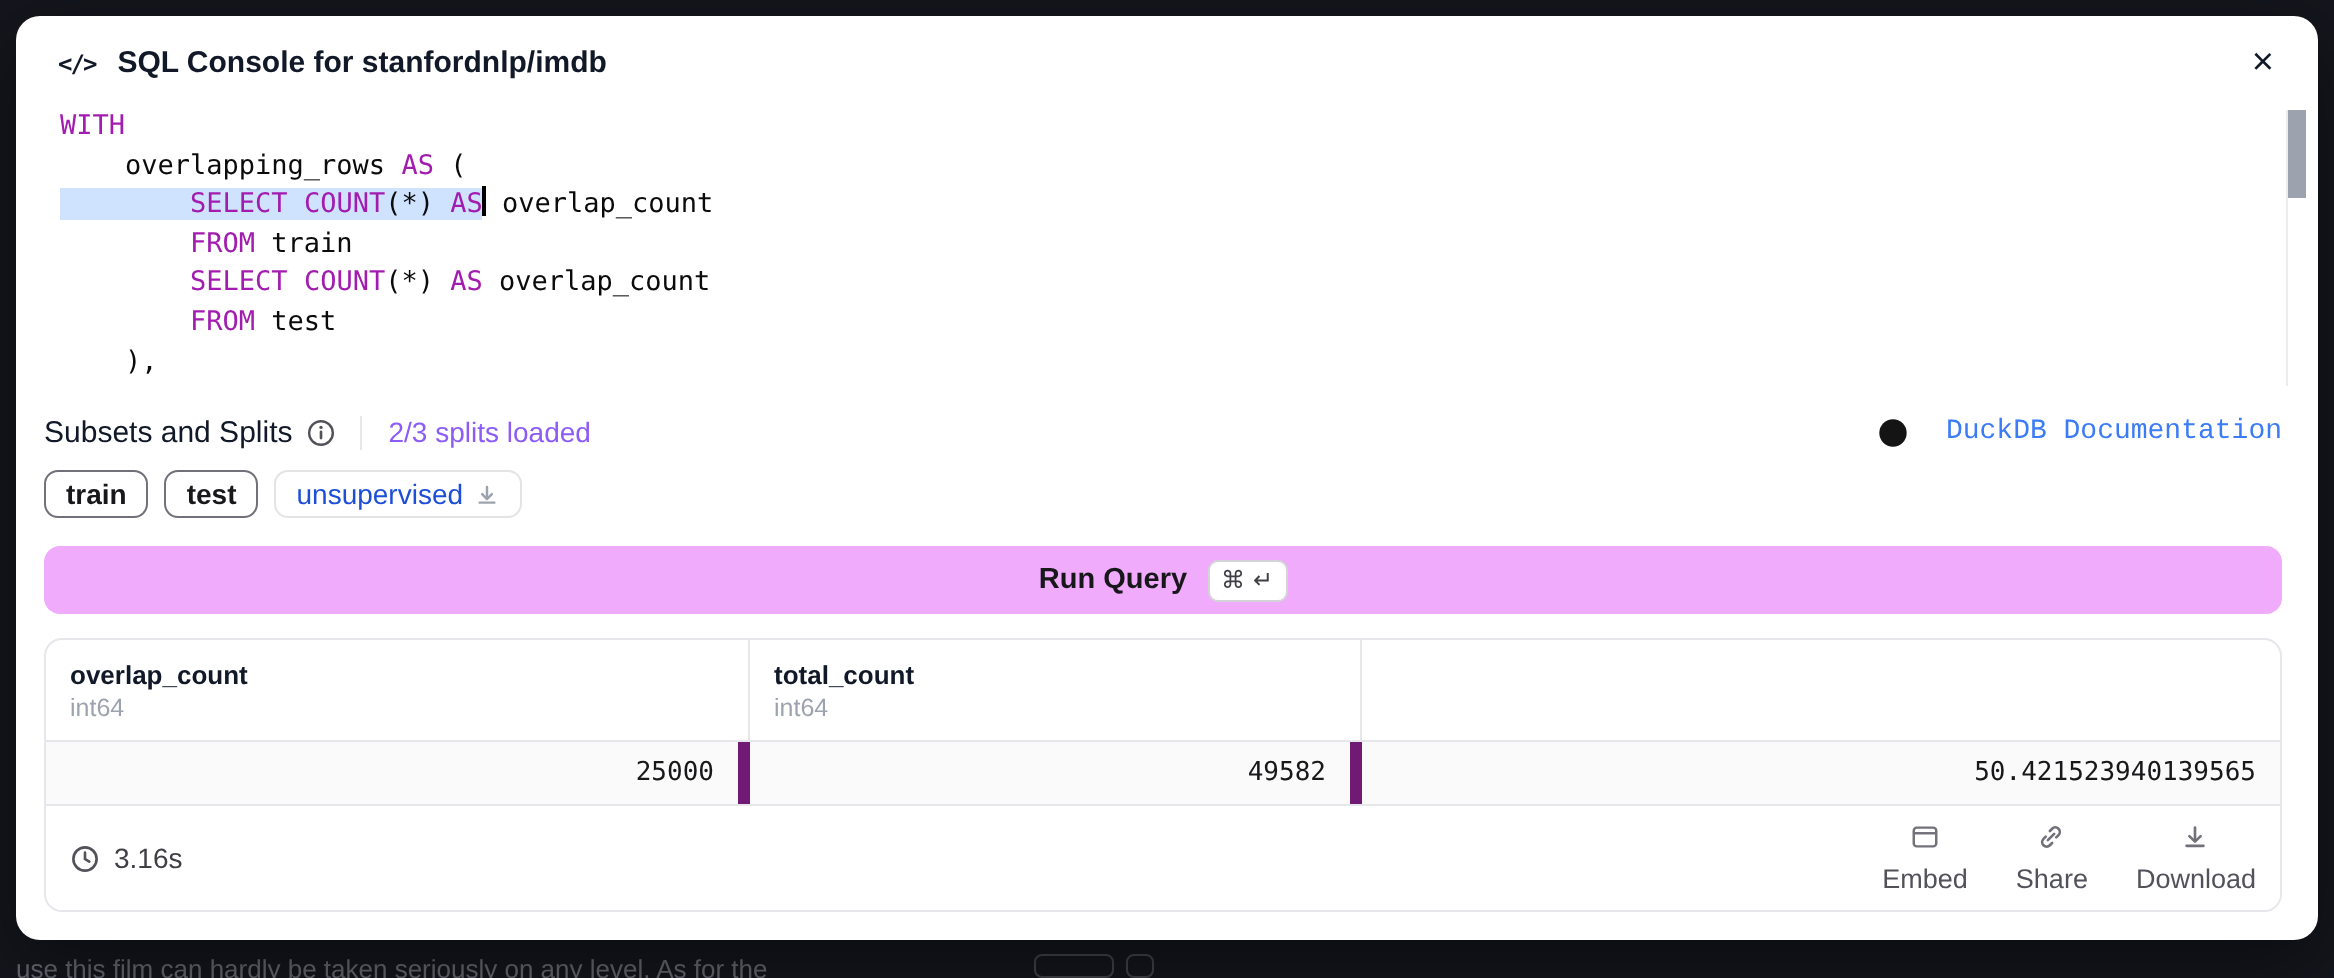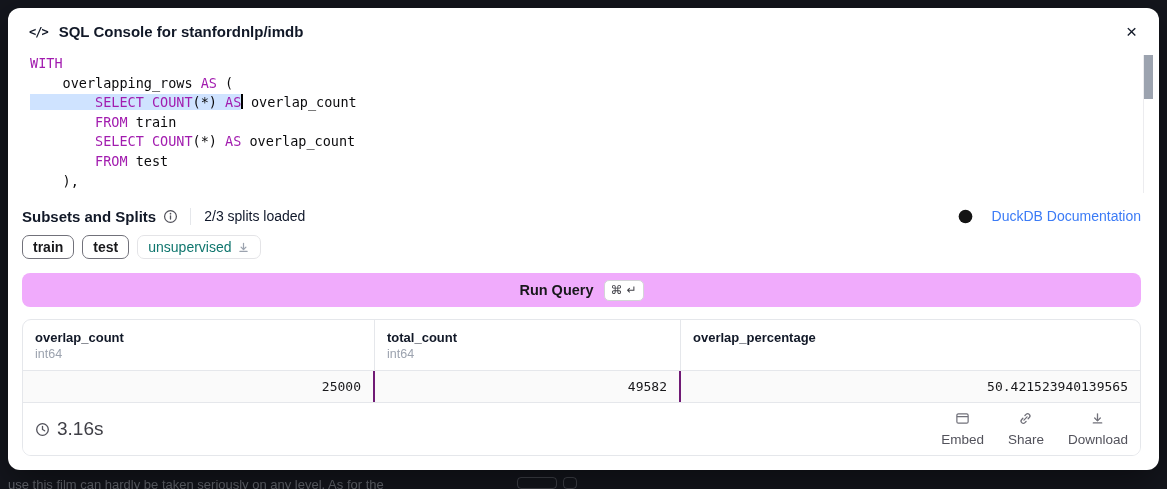--- a/index.html
+++ b/index.html
@@ -40,34 +40,34 @@
   .kw { color: #a21caf; }
   .sel { background: #cfe3ff; }
   .caret { display: inline-block; width: 1.5px; height: 15px; background: #000; vertical-align: -2px; }
   .sb-track { position: absolute; right: 6px; top: 4px; bottom: 6px; width: 10px; border-left: 1px solid #ececef; }
   .sb-thumb { position: absolute; top: 0; right: 0; width: 9px; height: 44px; background: #9ca3af; }
 
   
   .modal-body { padding: 4px 18px 0 14px; }
 
   .subsets-row { display: flex; align-items: center; height: 26px; }
-  .subsets-title { font-size: 15px; font-weight: 700; color: #111827; margin-right: 7px; }
+  .subsets-title { font-size: 15px; font-weight: 400; color: #111827; margin-right: 7px; }
   .info-icon { display: inline-flex; margin-right: 12px; }
   .vdiv { width: 1px; height: 17px; background: #e5e7eb; margin-right: 13px; }
-  .loaded-status { font-size: 14px; color: #0f172a; }
-  .doc-link { display: flex; align-items: center; gap: 19px; font-size: 14px; color: #3b7bf6; text-decoration: none; cursor: pointer; }
+  .loaded-status { font-size: 14px; color: #8b5cf6; }
+  .doc-link { display: flex; align-items: center; gap: 19px; font-size: 14px; color: #3b7bf6; text-decoration: none; cursor: pointer; font-family: Liberation Mono, monospace; }
 
   .chips { margin-top: 6px; display: flex; align-items: center; gap: 8px; }
   .chip {
     display: inline-flex; align-items: center; gap: 5px;
     border: 1px solid #71717a; border-radius: 7px; background: #fff;
     padding: 3px 10px; font-size: 14px; font-weight: 600; color: #18181b;
     font-family: "Liberation Sans", sans-serif; cursor: pointer;
   }
-  .chip.disabled { border-color: #e4e4e7; color: #0f766e; font-weight: 500; }
+  .chip.disabled { border-color: #e4e4e7; color: #1d4ed8; font-weight: 500; }
 
   .run-bar {
     margin-top: 14px; width: 100%; height: 34px; border: none; border-radius: 8px;
     background: #f0abfc; display: flex; align-items: center; justify-content: center; gap: 10px;
     cursor: pointer; font-family: "Liberation Sans", sans-serif;
   }
   .run-label { font-size: 14.5px; font-weight: 700; color: #18181b; }
   .kbd {
     display: inline-flex; align-items: center; gap: 4px; height: 21px;
     background: #fff; border: 1px solid #d4d4d8; border-radius: 5px;
@@ -76,26 +76,26 @@
 
   
   .card { margin-top: 12px; border: 1px solid #e5e7eb; border-radius: 9px; overflow: hidden; background: #fff; }
   .thead, .trow { display: grid; grid-template-columns: 352px 306px 1fr; }
   .th { padding: 9px 12px 8px 12px; border-right: 1px solid #e5e7eb; }
   .th:last-child { border-right: none; }
   .col-name { font-size: 13px; font-weight: 700; color: #111827; line-height: 17px; }
   .col-type { font-size: 12.5px; color: #9ca3af; line-height: 15px; margin-top: 1px; }
   .trow { border-top: 1px solid #e5e7eb; background: #fafafa; }
   .td {
-    padding: 8px 12px; border-right: 2px solid #701a75; text-align: right;
+    padding: 8px 12px; border-right: 6px solid #701a75; text-align: right;
     font-family: "DejaVu Sans Mono", monospace; font-size: 13px; color: #18181b;
   }
   .td:last-child { border-right: none; }
   .tfoot { border-top: 1px solid #e5e7eb; display: flex; align-items: center; justify-content: space-between; padding: 8px 12px; background: #fff; }
-  .foot-left { display: flex; align-items: center; gap: 7px; font-size: 19px; color: #3f3f46; }
+  .foot-left { display: flex; align-items: center; gap: 7px; font-size: 14px; color: #3f3f46; }
   .foot-right { display: flex; align-items: center; gap: 24px; }
   .foot-btn { display: flex; align-items: center; gap: 6px; background: none; border: none; font-size: 13.5px; color: #52525b; cursor: pointer; font-family: "Liberation Sans", sans-serif; flex-direction: column; }
   svg.icon { display: block; }
 </style>
 </head>
 <body>
 
 <div class="bg-text">use this film can hardly be taken seriously on any level. As for the</div>
 <div class="bg-chip bg-chip1"></div>
 <div class="bg-chip bg-chip2"></div>
@@ -175,21 +175,20 @@
       <div class="thead">
         <div class="th">
           <div class="col-name">overlap_count</div>
           <div class="col-type">int64</div>
         </div>
         <div class="th">
           <div class="col-name">total_count</div>
           <div class="col-type">int64</div>
         </div>
         <div class="th">
-          <div class="col-name">overlap_percentage</div>
         </div>
       </div>
       <div class="trow">
         <div class="td">25000</div>
         <div class="td">49582</div>
         <div class="td">50.421523940139565</div>
       </div>
       <div class="tfoot">
         <div class="foot-left">
           <svg class="icon" width="15" height="15" viewBox="0 0 16 16">

